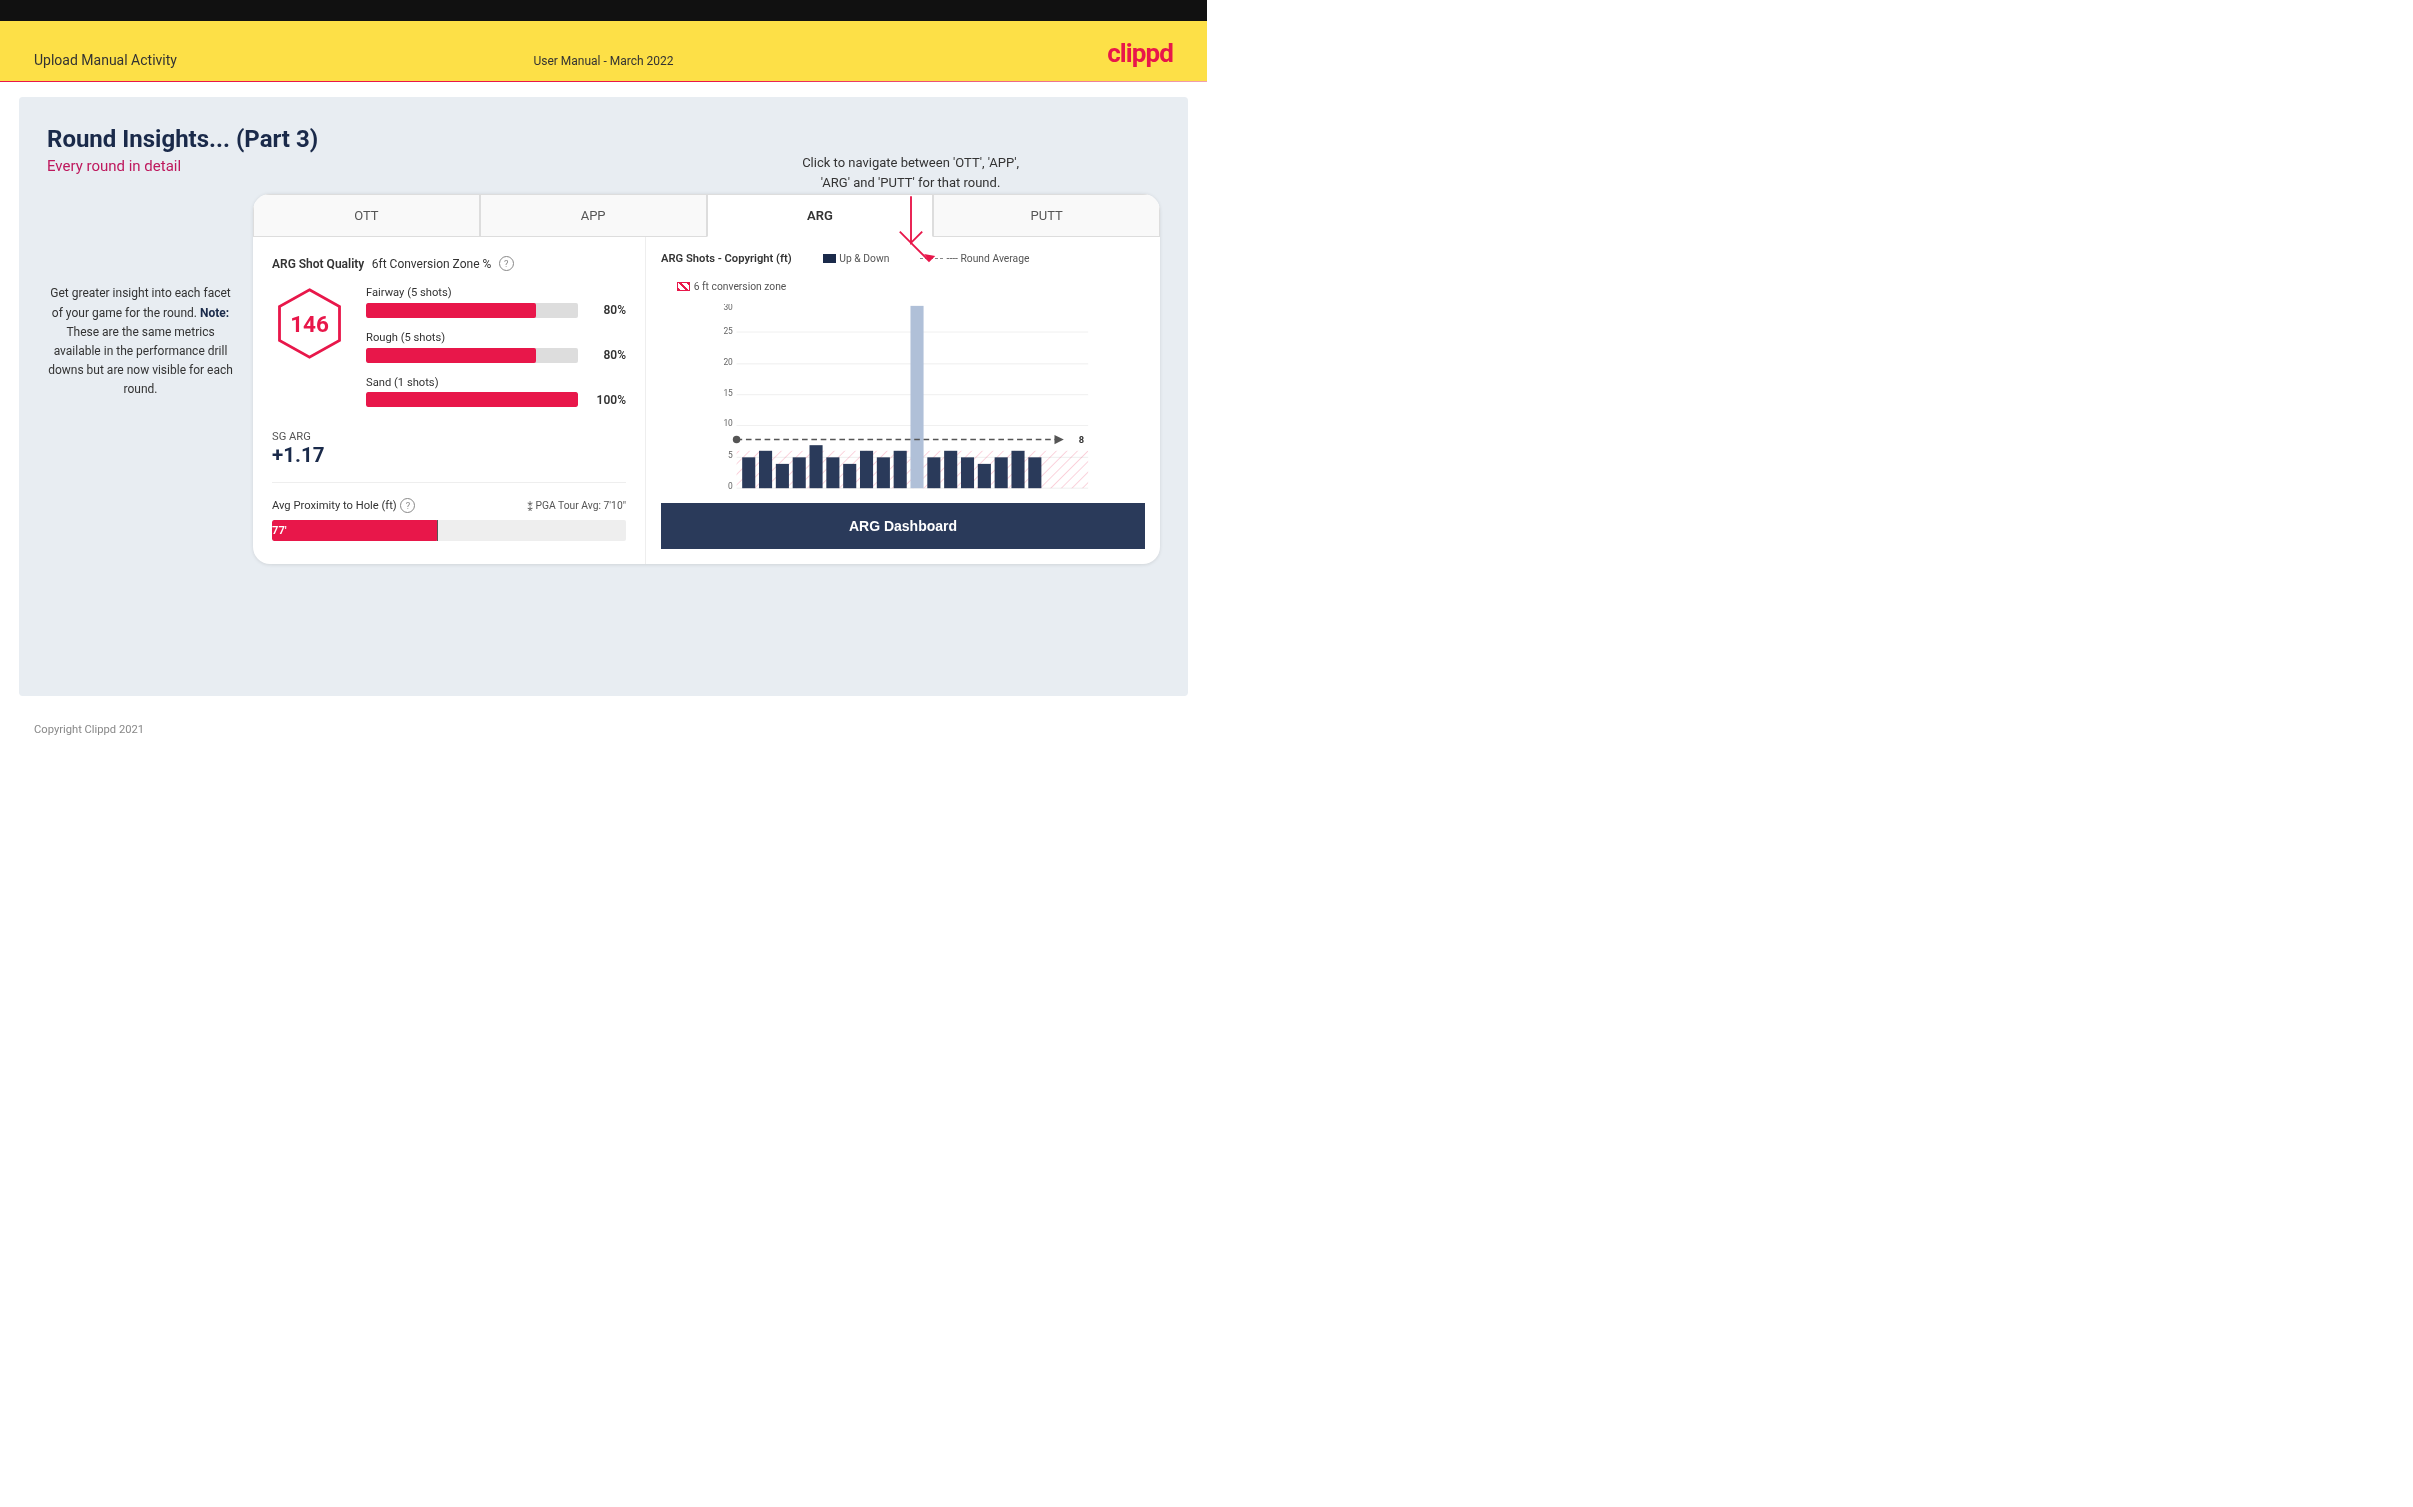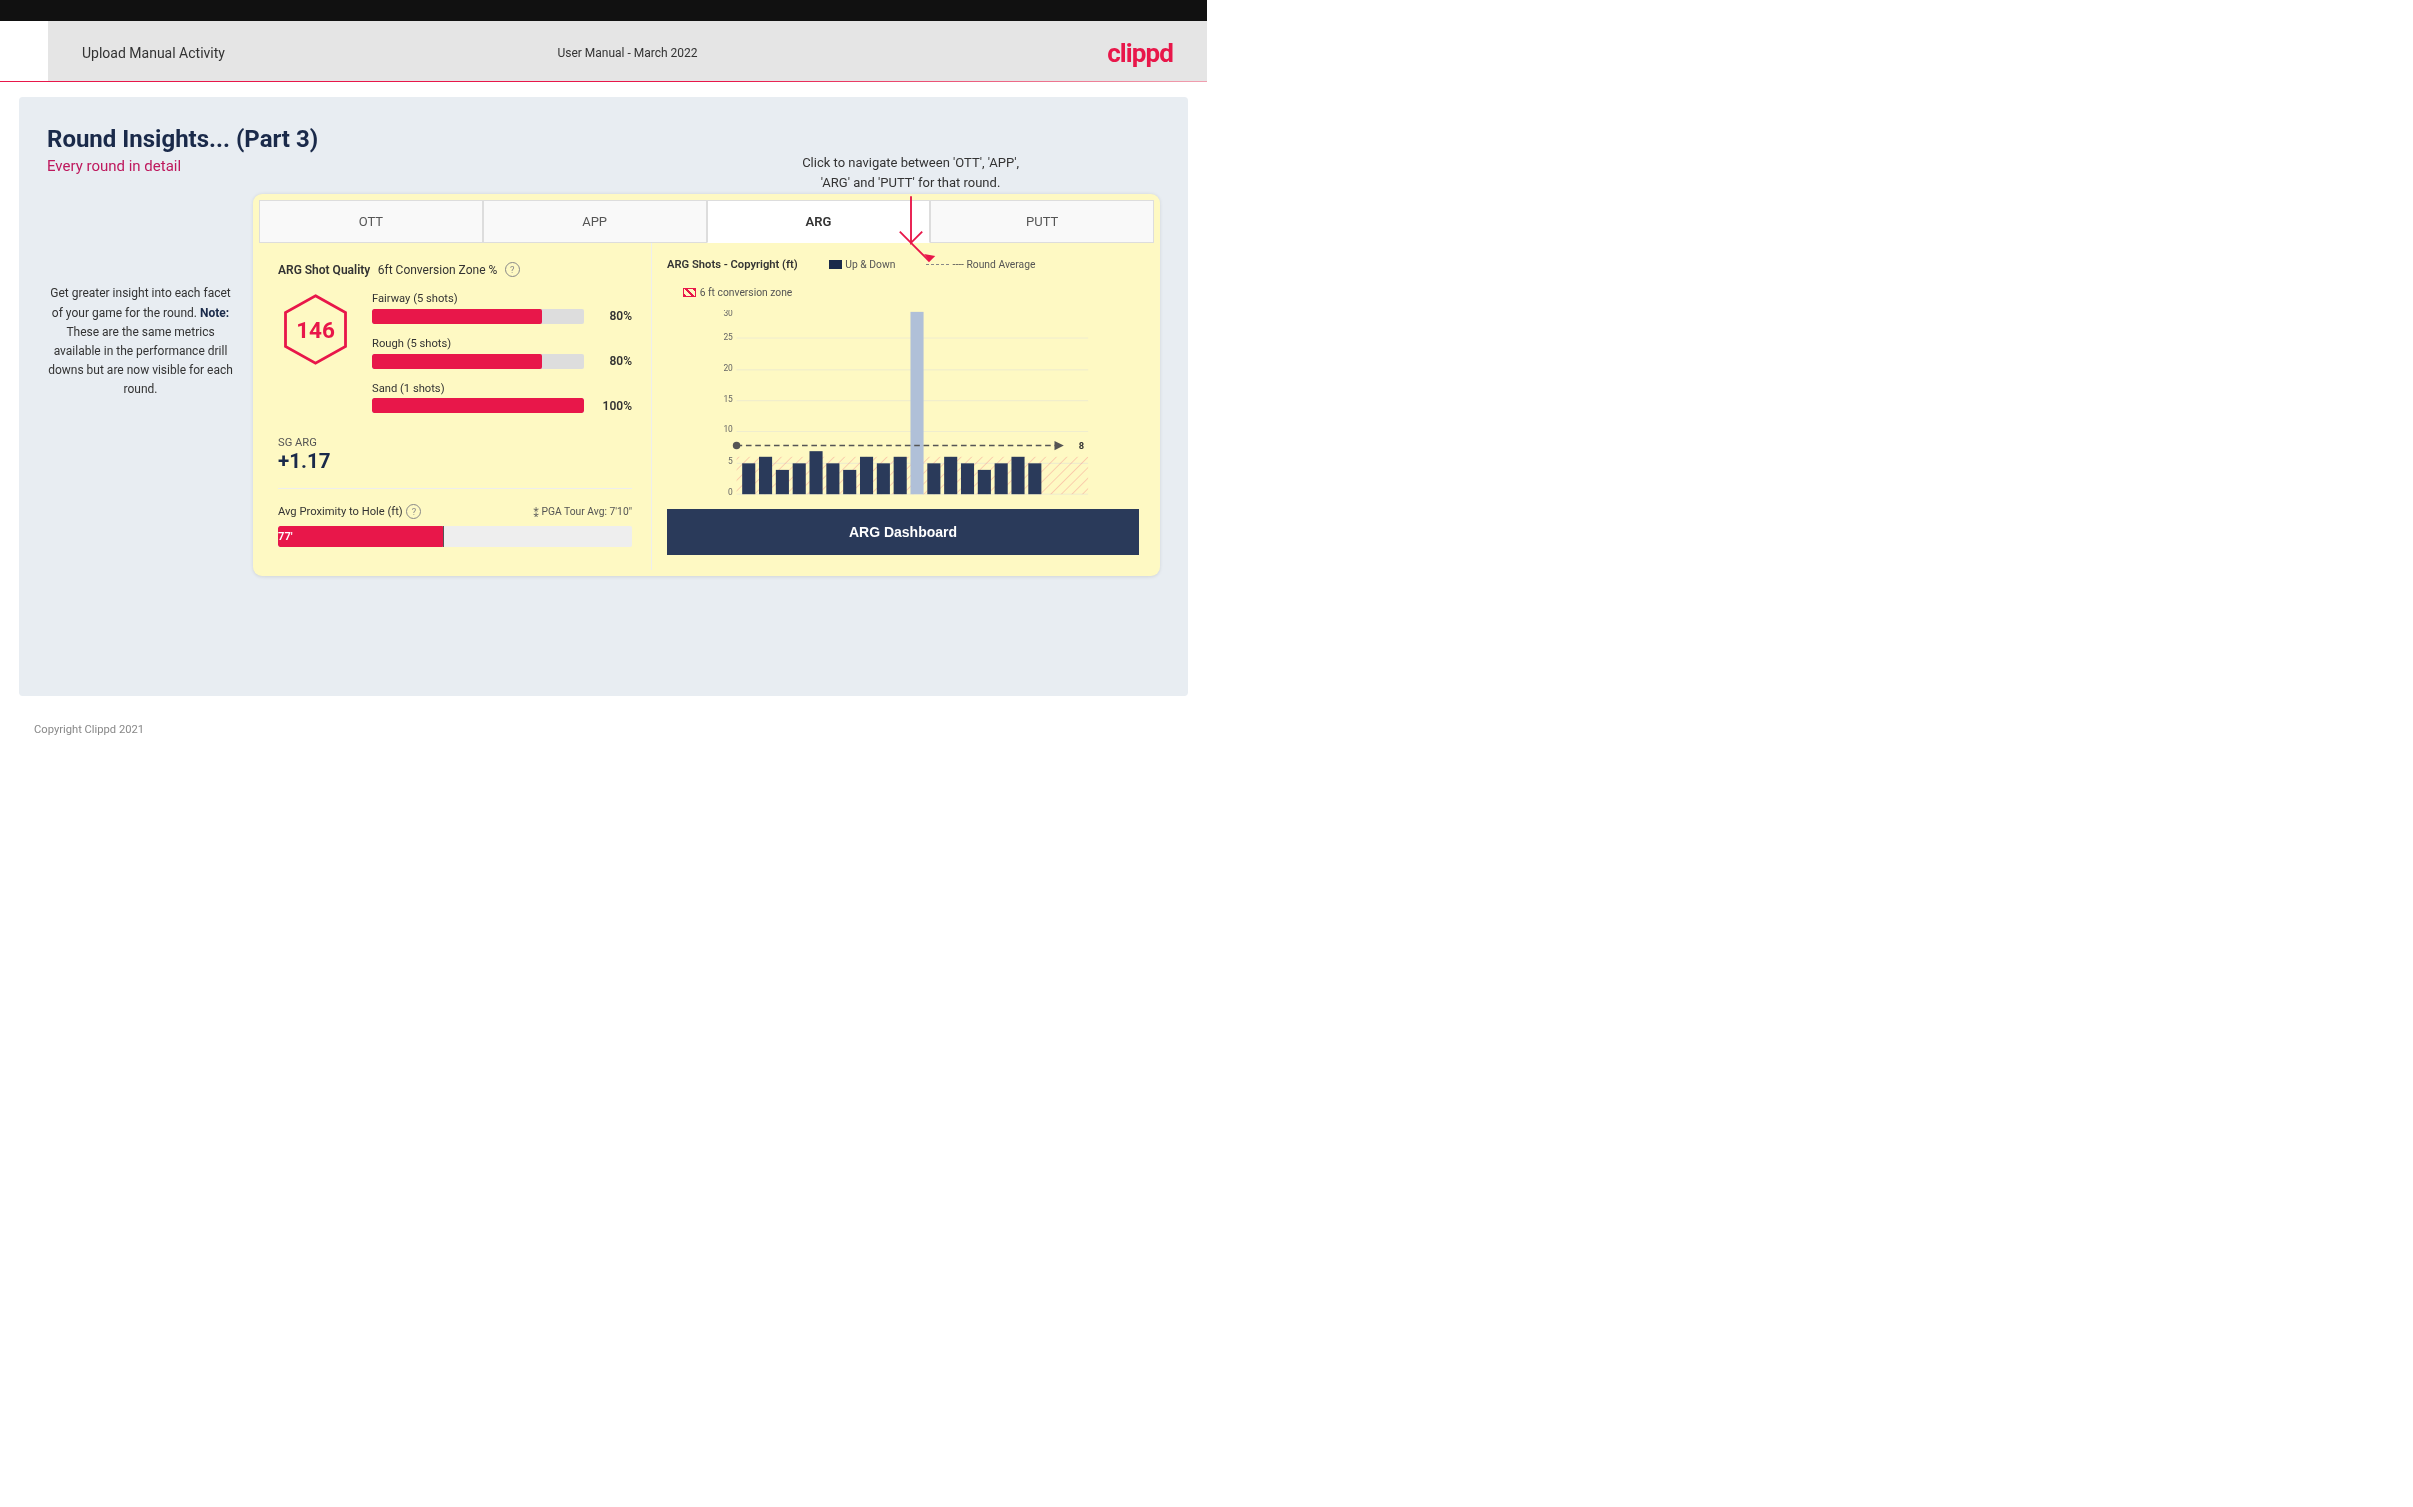--- a/index.html
+++ b/index.html
@@ -14,26 +14,25 @@
     
     .top-bar {
       background: #111;
       height: 20.6px;
       width: 100%;
     }
 
     
     .header {
       display: flex;
-      align-items: center;
+      align-items: flex-end;
       justify-content: space-between;
       padding: 17px 34px 13px 34px;
-      background: #e5e5e5;
-      position: relative;
-      margin-left: 48px;
+      background: #fde047;
+      position: relative;
     }
     .header-left {
       font-size: 14px;
       color: #333;
     }
     .header-center {
       font-size: 12px;
       color: #333;
       position: absolute;
       left: 50%;
@@ -94,25 +93,25 @@
       width: 187px;
       font-size: 12px;
       color: #333;
       text-align: center;
       line-height: 1.6;
     }
     .left-description strong { color: #1a2a4a; }
 
     
     .dashboard-card {
-      background: #fef9c3;
-      border-radius: 9px;
+      background: #ffffff;
+      border-radius: 17px;
       margin-left: 206px;
       margin-top: 0;
-      padding: 6px;
+      padding: 0;
       box-shadow: 0 0.9px 3.7px rgba(0,0,0,0.1);
       overflow: hidden;
     }
 
     
     .tabs {
       display: flex;
       border-bottom: 0.9px solid #ddd;
     }
     .tab {

